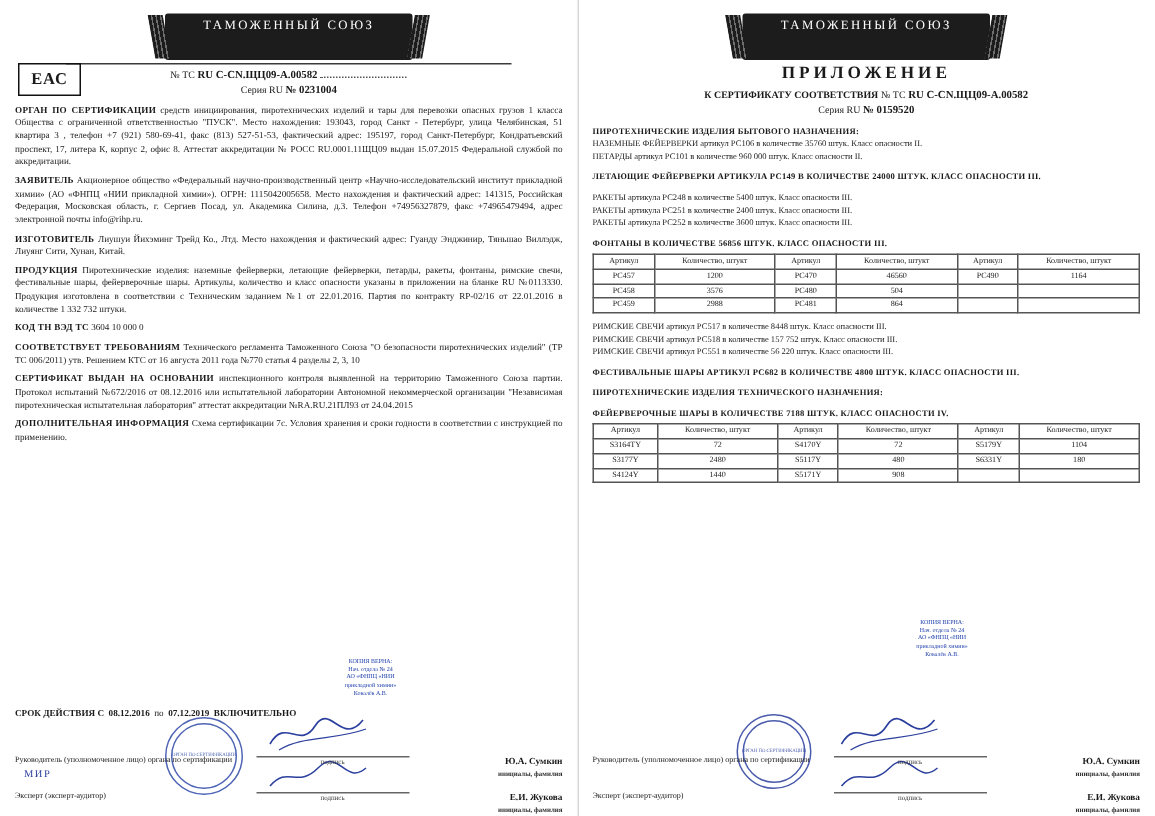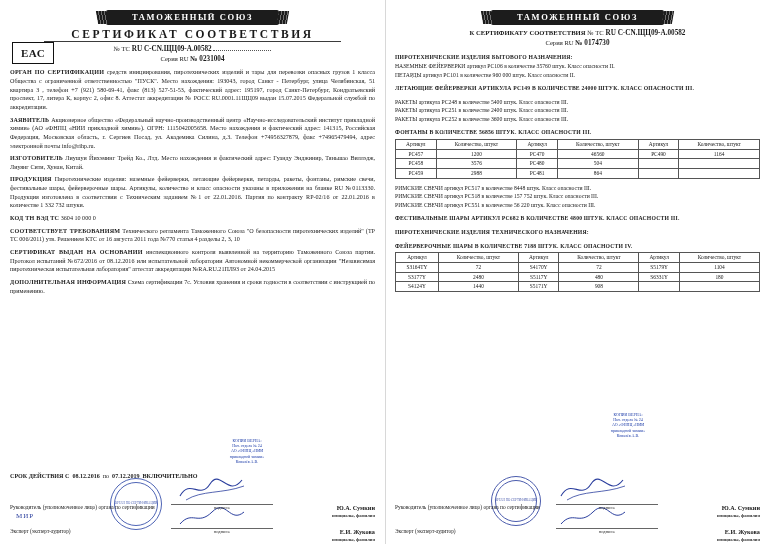--- a/index.html
+++ b/index.html
@@ -18,22 +18,22 @@
     content: ""; position: absolute; left: 0; top: 0; bottom: 0; width: 1px;
     background: #d8d8d8;
   }
 
   
   .banner { text-align: center; margin: 0 0 2px 0; }
   .banner-inner {
     display: inline-block; position: relative;
     background: #1c1c1c; color: #ffffff;
     font-family: "Liberation Serif", serif;
-    font-size: 8.5px; font-weight: bold; letter-spacing: 1.6px;
-    padding: 2px 26px 3px 26px;
+    font-size: 8.5px; font-weight: normal; letter-spacing: 1.6px;
+    padding: 2px 26px 19px 26px;
     border-radius: 2px;
   }
   .banner-inner::before, .banner-inner::after {
     content: ""; position: absolute; top: 1px; bottom: 1px; width: 10px;
     background: repeating-linear-gradient(90deg,#1c1c1c 0 2px,#6e6e6e 2px 3px);
   }
   .banner-inner::before { left: -9px; transform: skewX(10deg); }
   .banner-inner::after { right: -9px; transform: skewX(-10deg); }
 
   .doc-title {
@@ -110,21 +110,20 @@
 </style>
 </head>
 <body>
 
 <div class="sheet left">
 
   <div class="banner">
     <span class="banner-inner">ТАМОЖЕННЫЙ СОЮЗ</span>
   </div>
 
-  <div class="doc-title">СЕРТИФИКАТ СООТВЕТСТВИЯ</div>
   <div class="title-rule"></div>
 
   <div class="eac">
     <span>ЕАС</span>
   </div>
 
   <div class="numline">
     <span class="lbl">№ ТС</span>
     <b>RU C-CN.ЩЦ09-A.00582</b>
     <span class="dotted"></span>
@@ -240,29 +239,30 @@
     </div>
   </div>
 </div>
 
 <div class="sheet right">
 
   <div class="banner">
     <span class="banner-inner">ТАМОЖЕННЫЙ СОЮЗ</span>
   </div>
 
+  <div class="doc-title">ПРИЛОЖЕНИЕ</div>
 
   <div class="numline" style="margin-top:4px;">
     <b class="smallcaps" style="font-size:6.6px;">К СЕРТИФИКАТУ СООТВЕТСТВИЯ</b>
     <span class="lbl">№ ТС</span>
     <b>RU C-CN.ЩЦ09-A.00582</b>
   </div>
   <div class="numline">
     <span class="lbl">Серия RU</span>
-    <b>№ 0174730</b>
+    <b>№ 0159520</b>
   </div>
 
   <div class="rblock">
     <p class="rh">ПИРОТЕХНИЧЕСКИЕ ИЗДЕЛИЯ БЫТОВОГО НАЗНАЧЕНИЯ:</p>
     <p>НАЗЕМНЫЕ ФЕЙЕРВЕРКИ артикул РС106 в количестве 35760 штук. Класс опасности II.</p>
     <p>ПЕТАРДЫ артикул РС101 в количестве 960 000 штук. Класс опасности II.</p>
   </div>
 
   <div class="rblock">
     <p class="rh">ЛЕТАЮЩИЕ ФЕЙЕРВЕРКИ артикула РС149 в количестве 24000 штук. Класс опасности III.</p>

